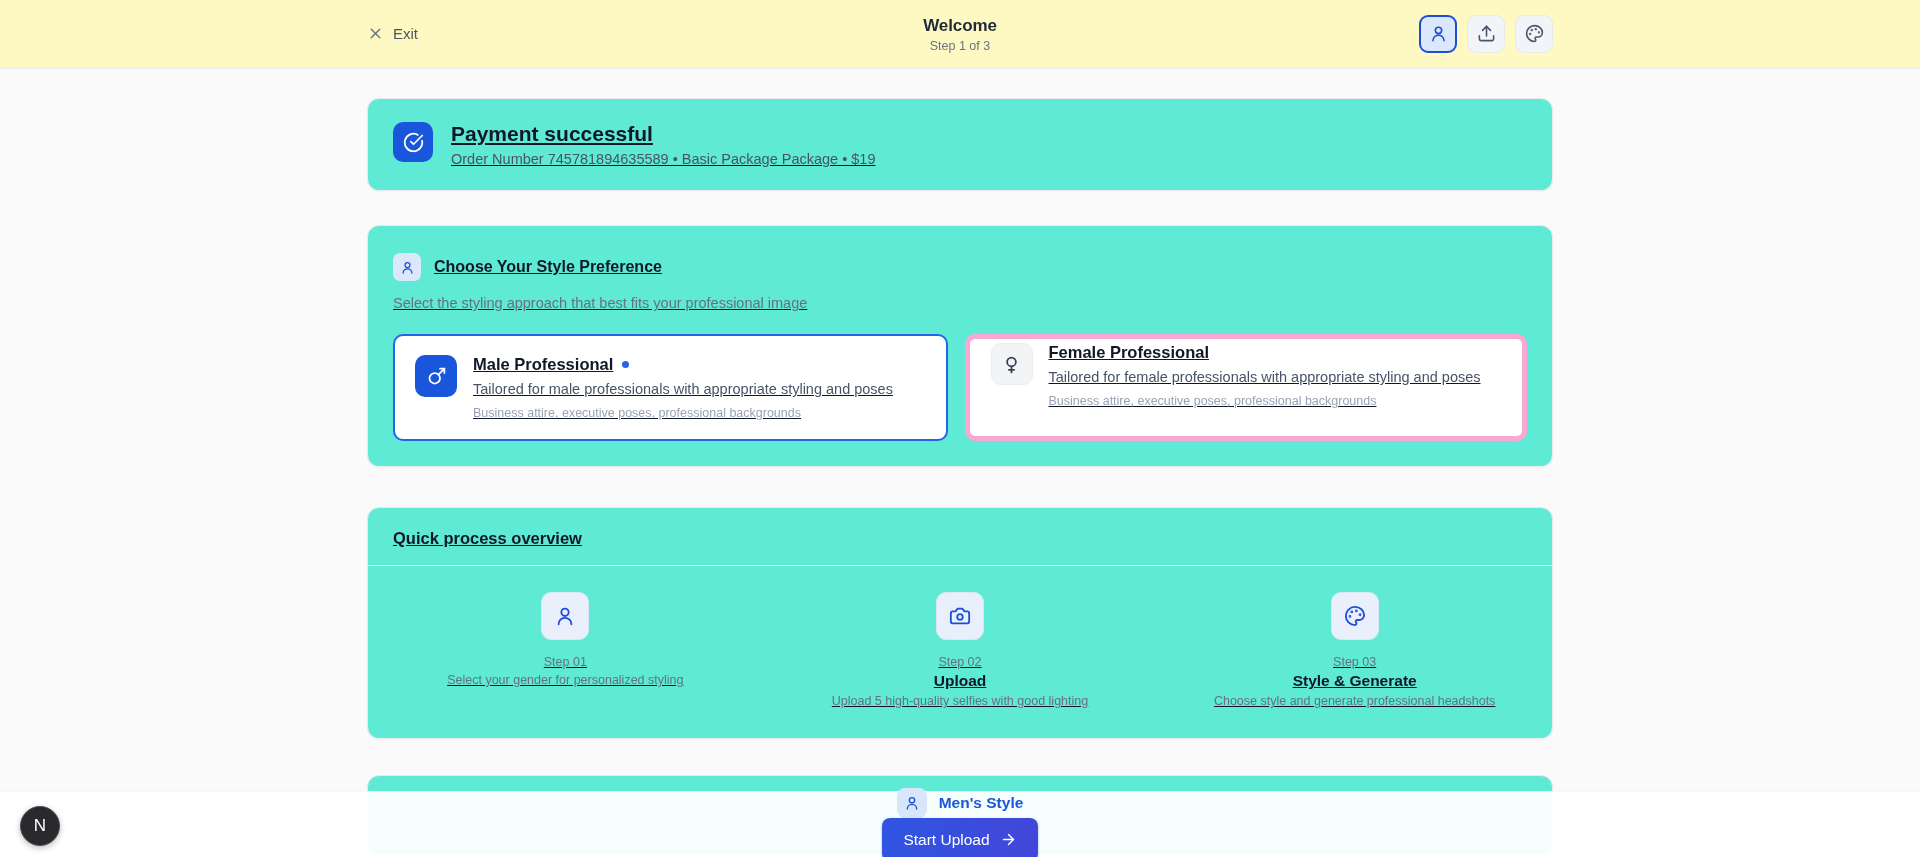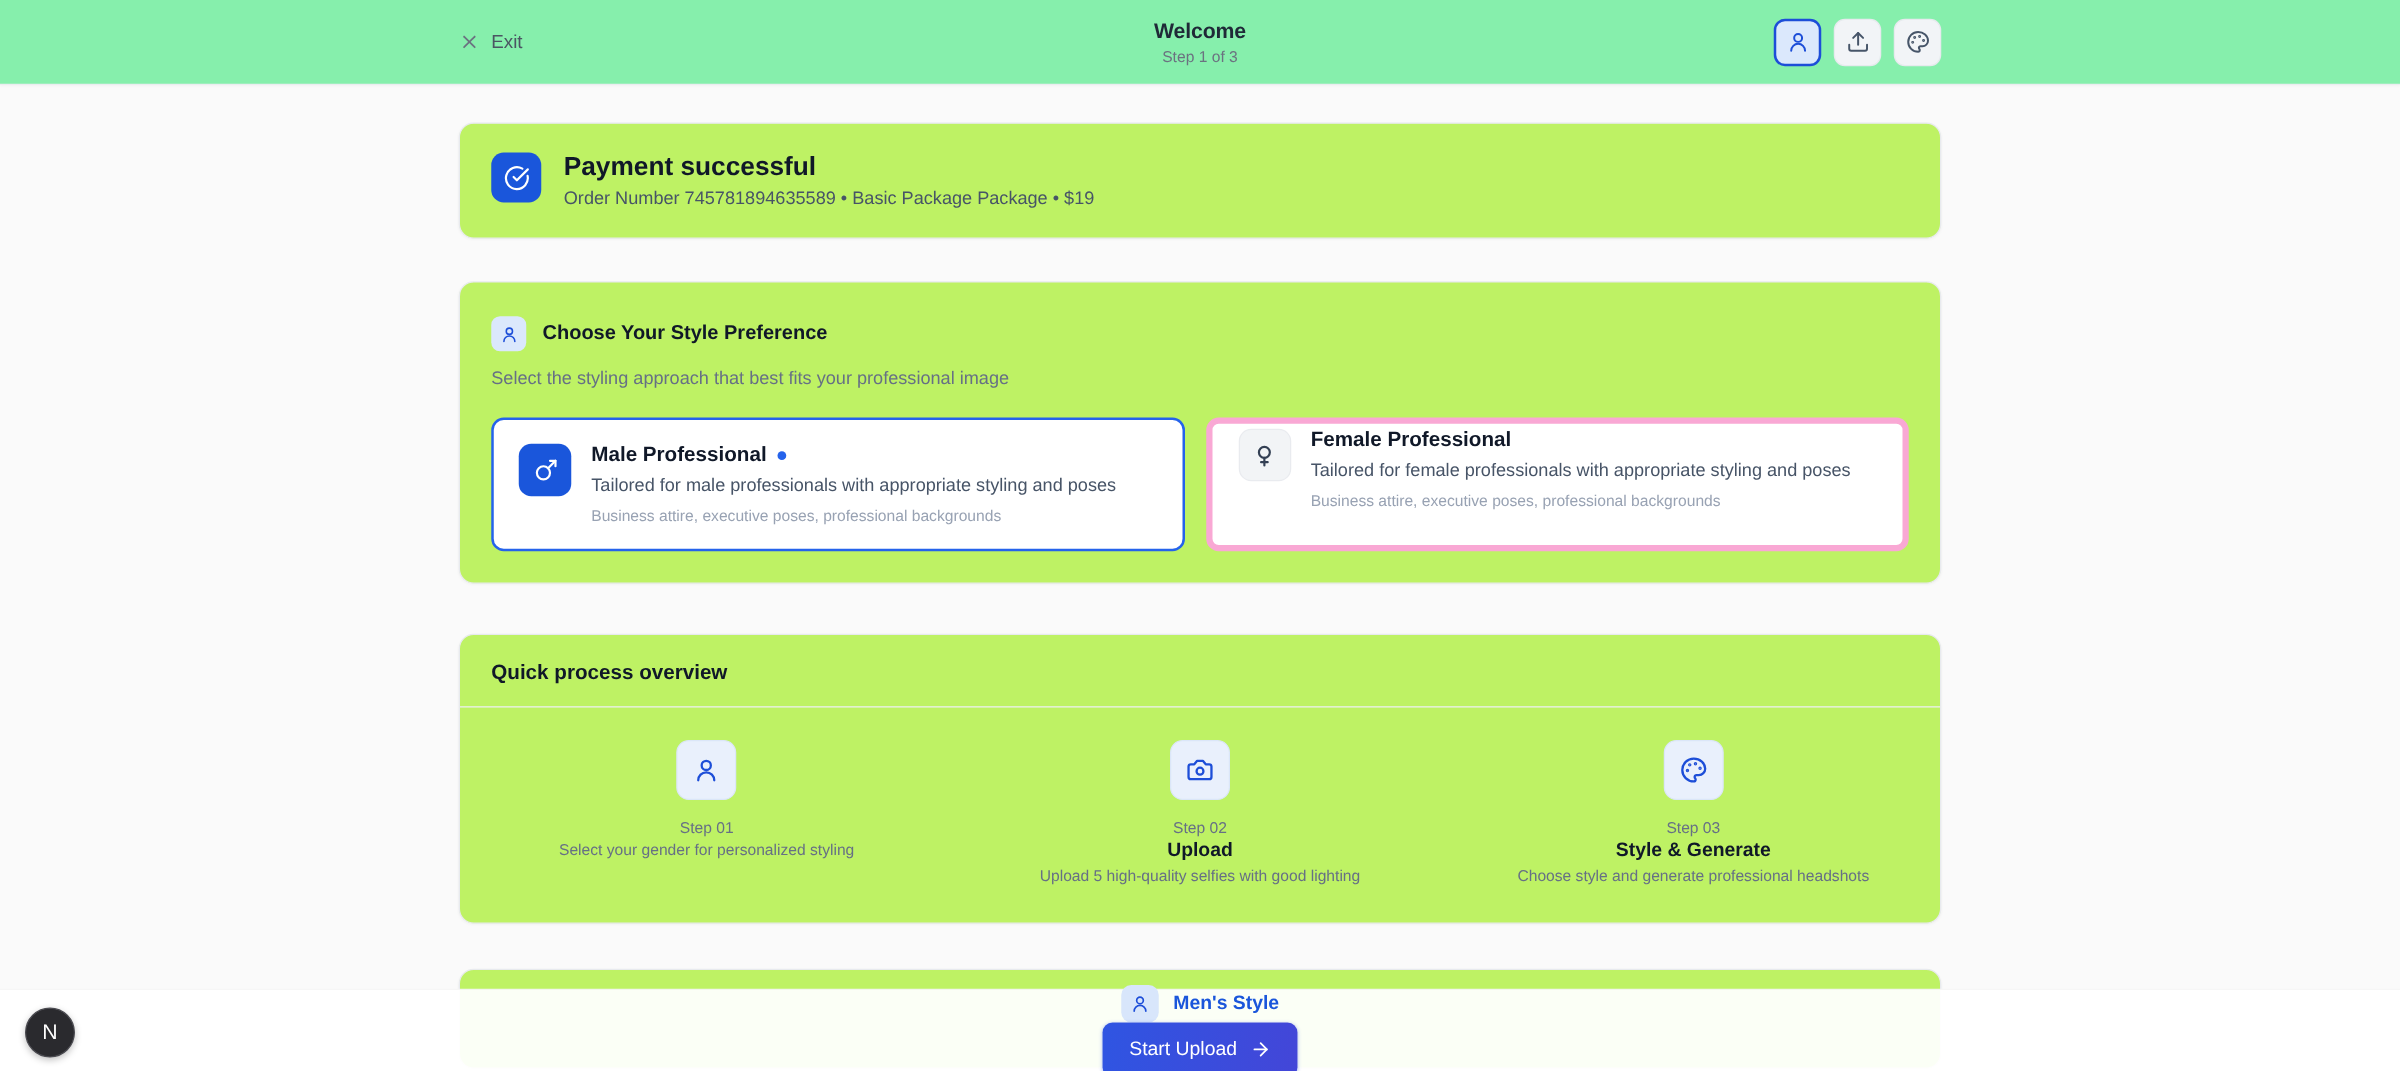--- a/index.html
+++ b/index.html
@@ -6,21 +6,21 @@
   html,body { width:1920px; height:857px; overflow:hidden; }
   body {
     font-family:"Liberation Sans", sans-serif;
     background:#fafafa;
     color:#101828;
   }
   .container { width:1186px; margin:0 auto; }
 
   
   header.topbar {
-    height:68px; background:#86efac;
+    height:68px; background:#fef9c3;
     border-bottom:1px solid #ebedf0;
     box-shadow:0 1px 2px rgba(16,24,40,.04);
     position:relative; z-index:5;
   }
   .header-inner { height:100%; display:flex; align-items:center; position:relative; }
   .exit-btn {
     background:none; border:none; cursor:pointer;
     display:inline-flex; align-items:center; gap:9px;
     color:#4b5563; font-size:15px; font-family:inherit;
   }
@@ -36,22 +36,23 @@
     width:38px; height:38px; border-radius:9px; cursor:pointer;
     display:inline-flex; align-items:center; justify-content:center;
     background:#f2f4f7; border:1px solid #e7eaee; color:#475569;
   }
   .icon-btn svg { width:19px; height:19px; }
   .icon-btn.active { background:#dbe8fc; border:2px solid #1d4ed8; color:#1d4ed8; }
 
   
   main { padding-top:30px; }
   .card {
-    background:#bef264; border:1px solid #e8eaee; border-radius:12px;
+    background:#5eead4; border:1px solid #e8eaee; border-radius:12px;
     box-shadow:0 1px 2px rgba(16,24,40,.03);
+    text-decoration:underline;
   }
 
   .payment-card { display:flex; gap:18px; align-items:flex-start; padding:23px 25px; margin-bottom:34px; }
   .tile-blue {
     width:40px; height:40px; border-radius:10px; background:#1a56db; color:#fff;
     display:flex; align-items:center; justify-content:center; flex-shrink:0;
   }
   .tile-blue svg { width:21px; height:21px; }
   .payment-title { font-size:21px; font-weight:700; color:#101828; line-height:1.15; }
   .payment-details { font-size:14.5px; color:#475467; margin-top:5px; }

